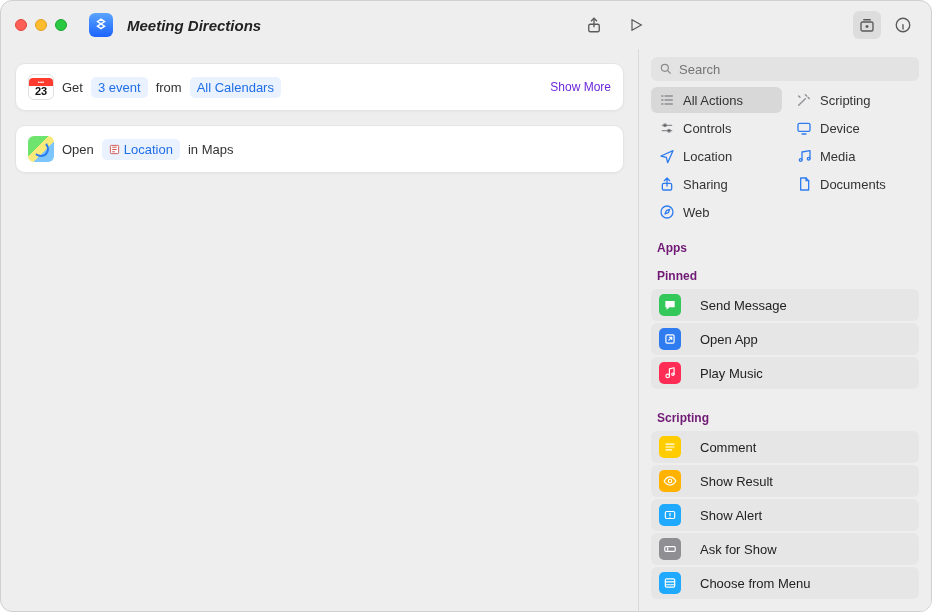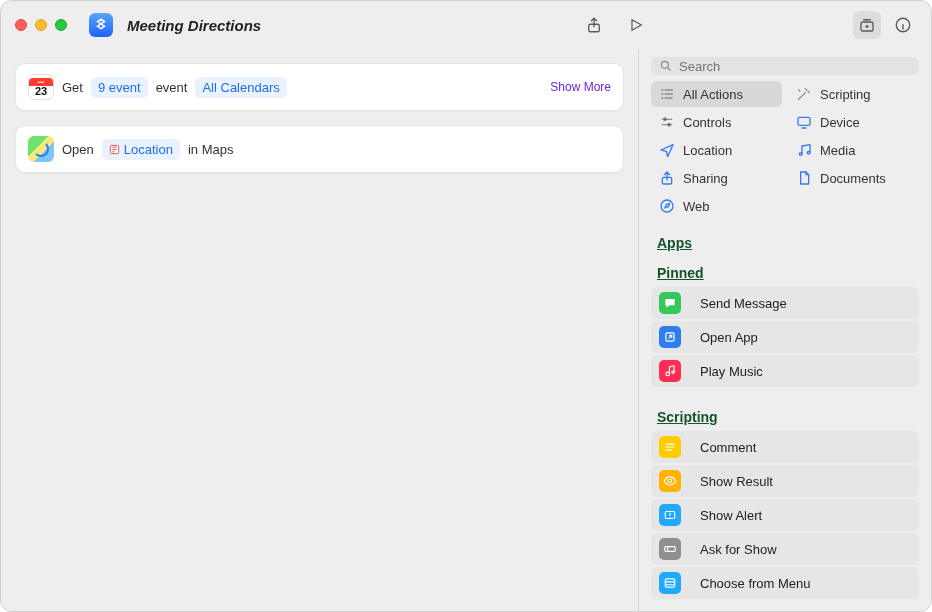--- a/index.html
+++ b/index.html
@@ -33,21 +33,21 @@
 .ctext{color:#333;font-weight:500;}
 .showmore{margin-left:auto;color:#6d28d9;font-size:12px;}
 .sidebar{flex:1;border-left:1px solid #d9d9d9;display:flex;flex-direction:column;background:#efeeee;}
 .search{margin:8px 12px 6px;height:28px;background:#e4e3e3;border-radius:6px;display:flex;align-items:center;padding:0 8px;color:#8a8a8a;gap:6px;}
 .search input{border:none;outline:none;background:transparent;flex:1;font-size:13px;color:#737373;}
 .catgrid{display:grid;grid-template-columns:1fr 1fr;gap:2px 6px;padding:0 12px 6px;}
 .cat{display:flex;align-items:center;gap:8px;padding:5px 8px;border-radius:6px;cursor:default;}
 .cat.sel{background:#d8d8d8;}
 .cat .cic{width:16px;height:16px;display:flex;align-items:center;justify-content:center;}
 .cat .lbl{color:#333;}
-.sechdr{padding:10px 18px 4px;color:#14532d;font-size:14px;font-weight:600;text-decoration:underline;}
+.sechdr{padding:10px 18px 4px;color:#701a75;font-size:12px;font-weight:600;}
 .apps{display:grid;grid-template-columns:1fr 1fr;gap:2px 6px;padding:0 12px;max-height:52px;overflow:hidden;}
 .list{padding:2px 12px 12px;display:flex;flex-direction:column;gap:2px;}
 .litem{display:flex;align-items:center;gap:19px;padding:5px 8px;border-radius:6px;background:#e7e6e6;}
 .litem .lic{width:22px;height:22px;border-radius:5px;display:flex;align-items:center;justify-content:center;color:#fff;}
 .litem .llbl{color:#222;}
 </style>
 </head>
 <body>
 
 <div class="window">
@@ -100,22 +100,22 @@
 
   <div class="body">
 
     <div class="editor">
       <div class="card">
         <div class="aicon cal">
           <div class="m">•••</div>
             <div class="d">23</div>
         </div>
         <span class="ctext">Get</span>
-        <span class="tok">9 event</span>
-        <span class="ctext">event</span>
+        <span class="tok">3 event</span>
+        <span class="ctext">from</span>
         <span class="tok">All Calendars</span>
         <span class="showmore">Show More</span>
       </div>
 
       <div class="card">
         <div class="aicon maps"></div>
         <span class="ctext">Open</span>
         <span class="tok">
           <svg class="varicon" width="11" height="11" viewBox="0 0 24 24" fill="none">
               <rect x="3" y="3" width="18" height="18" rx="2" fill="#fff" stroke="#d05050" stroke-width="2"></rect>

